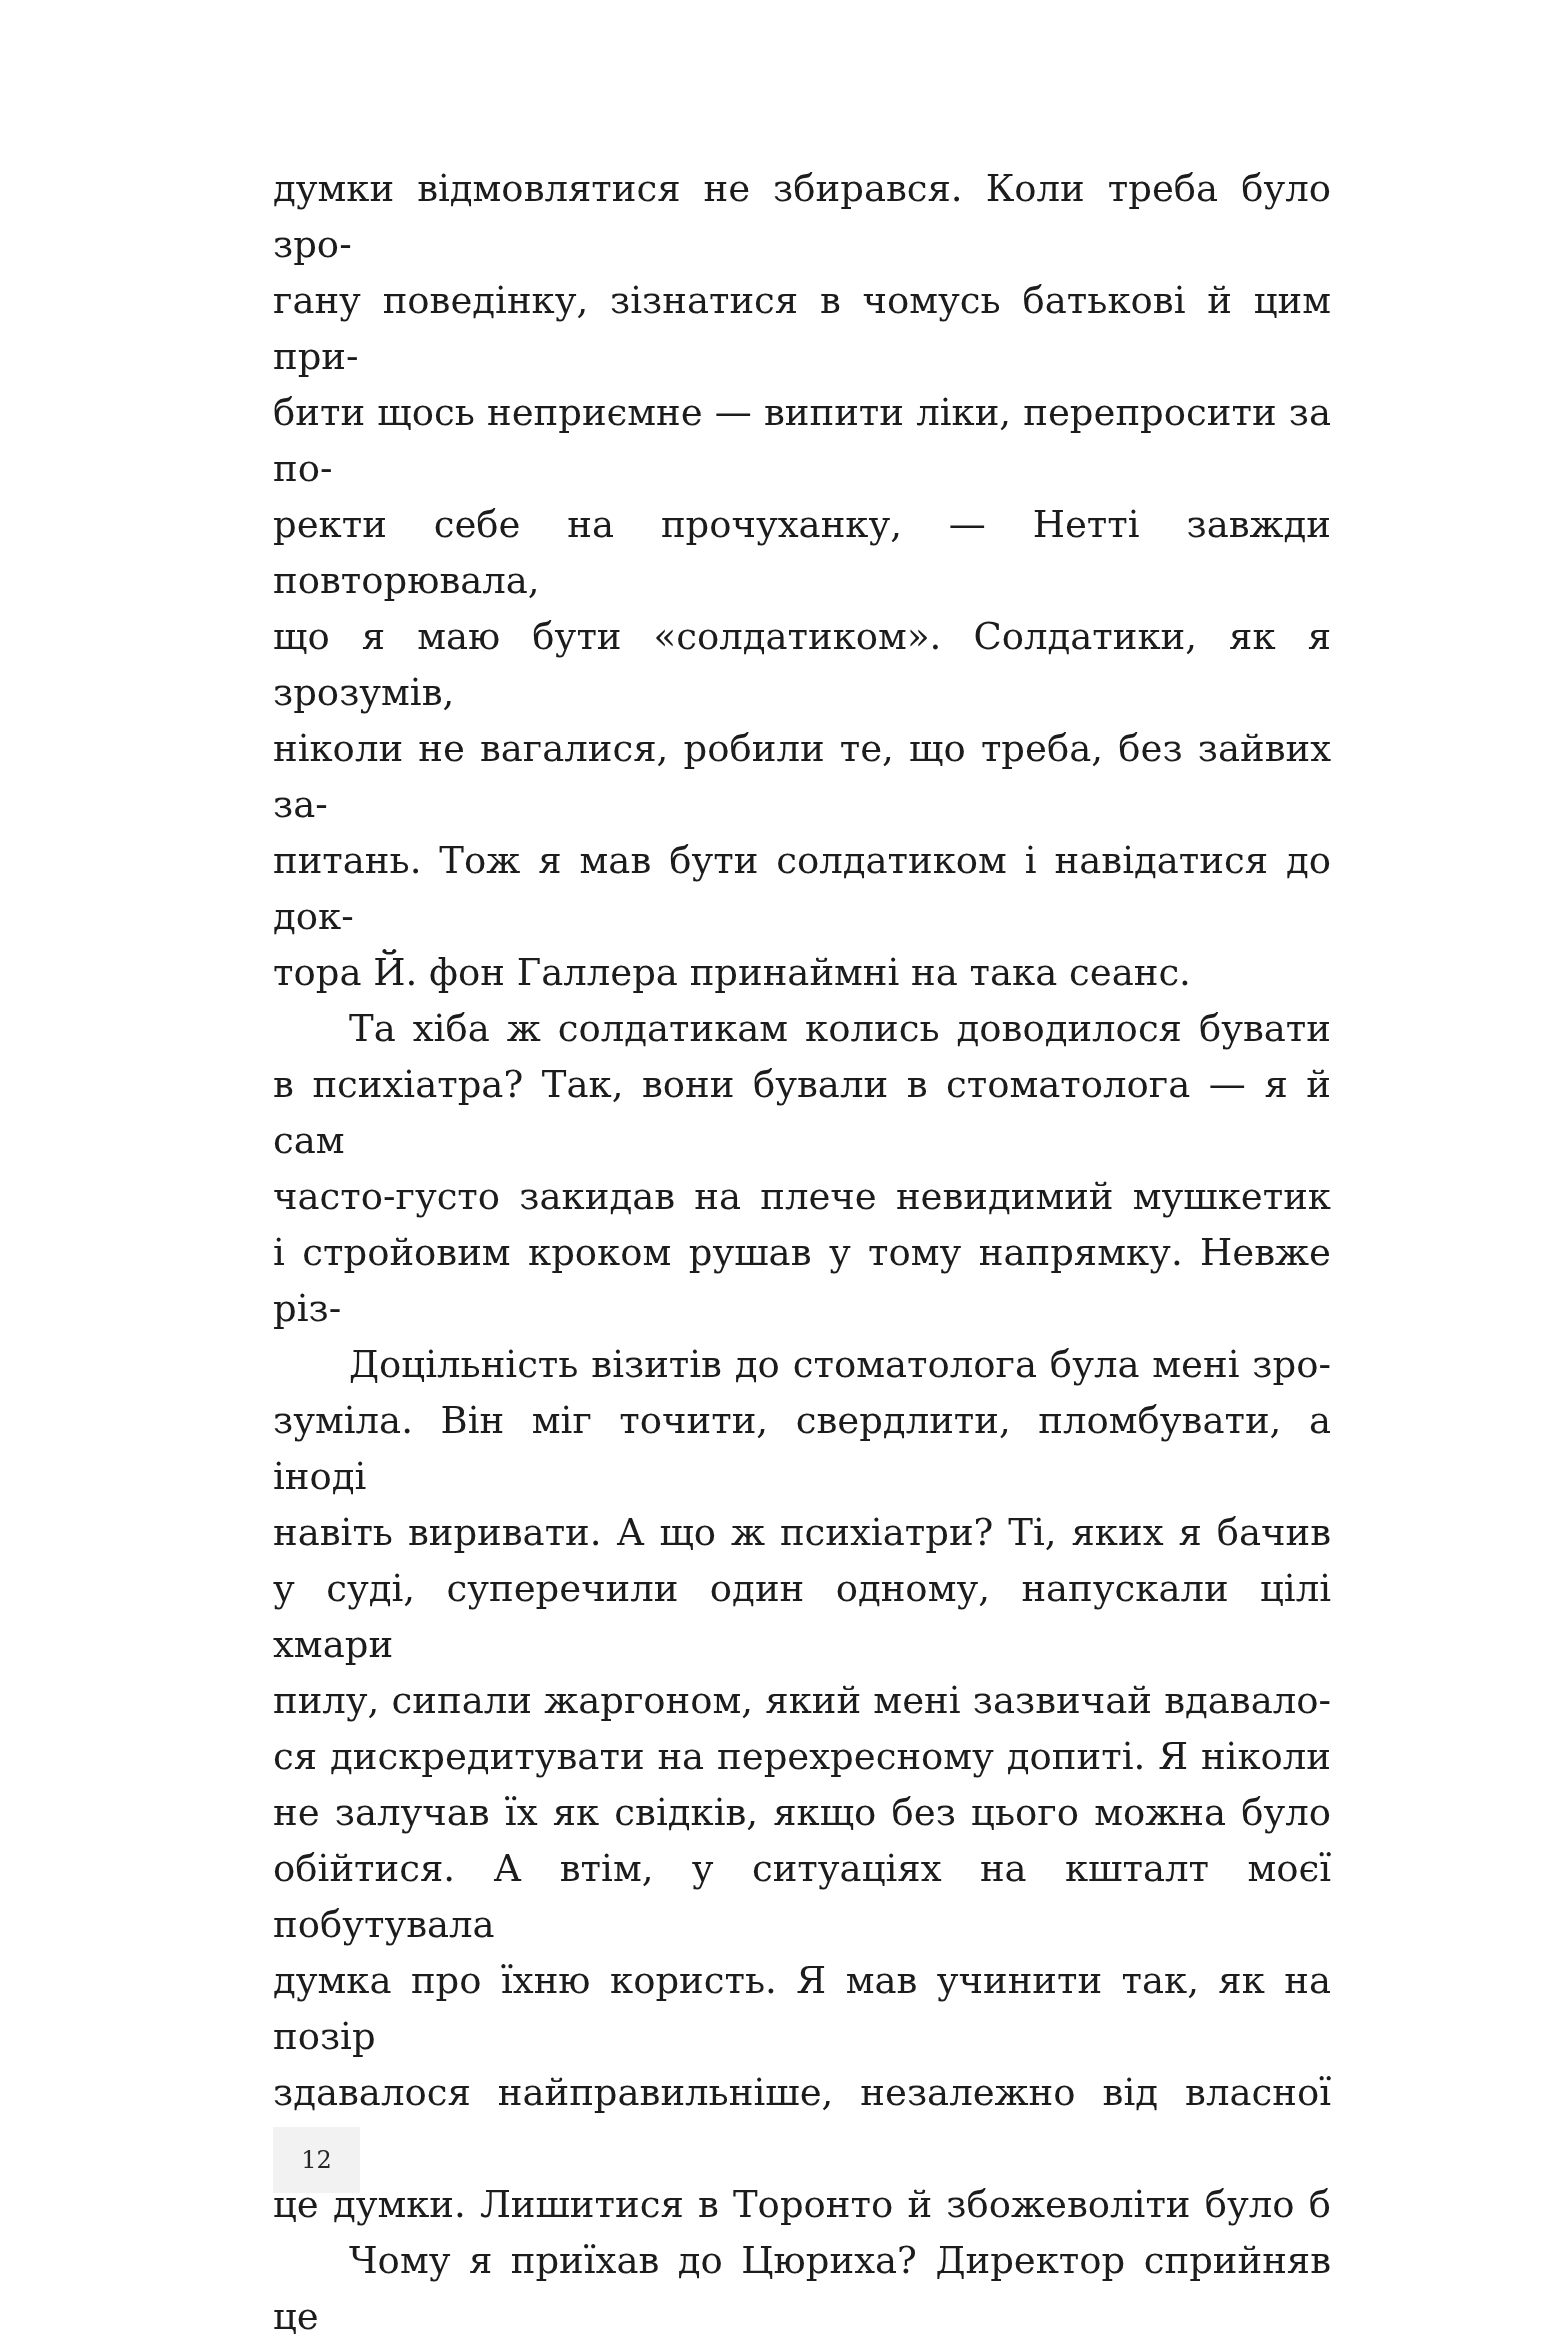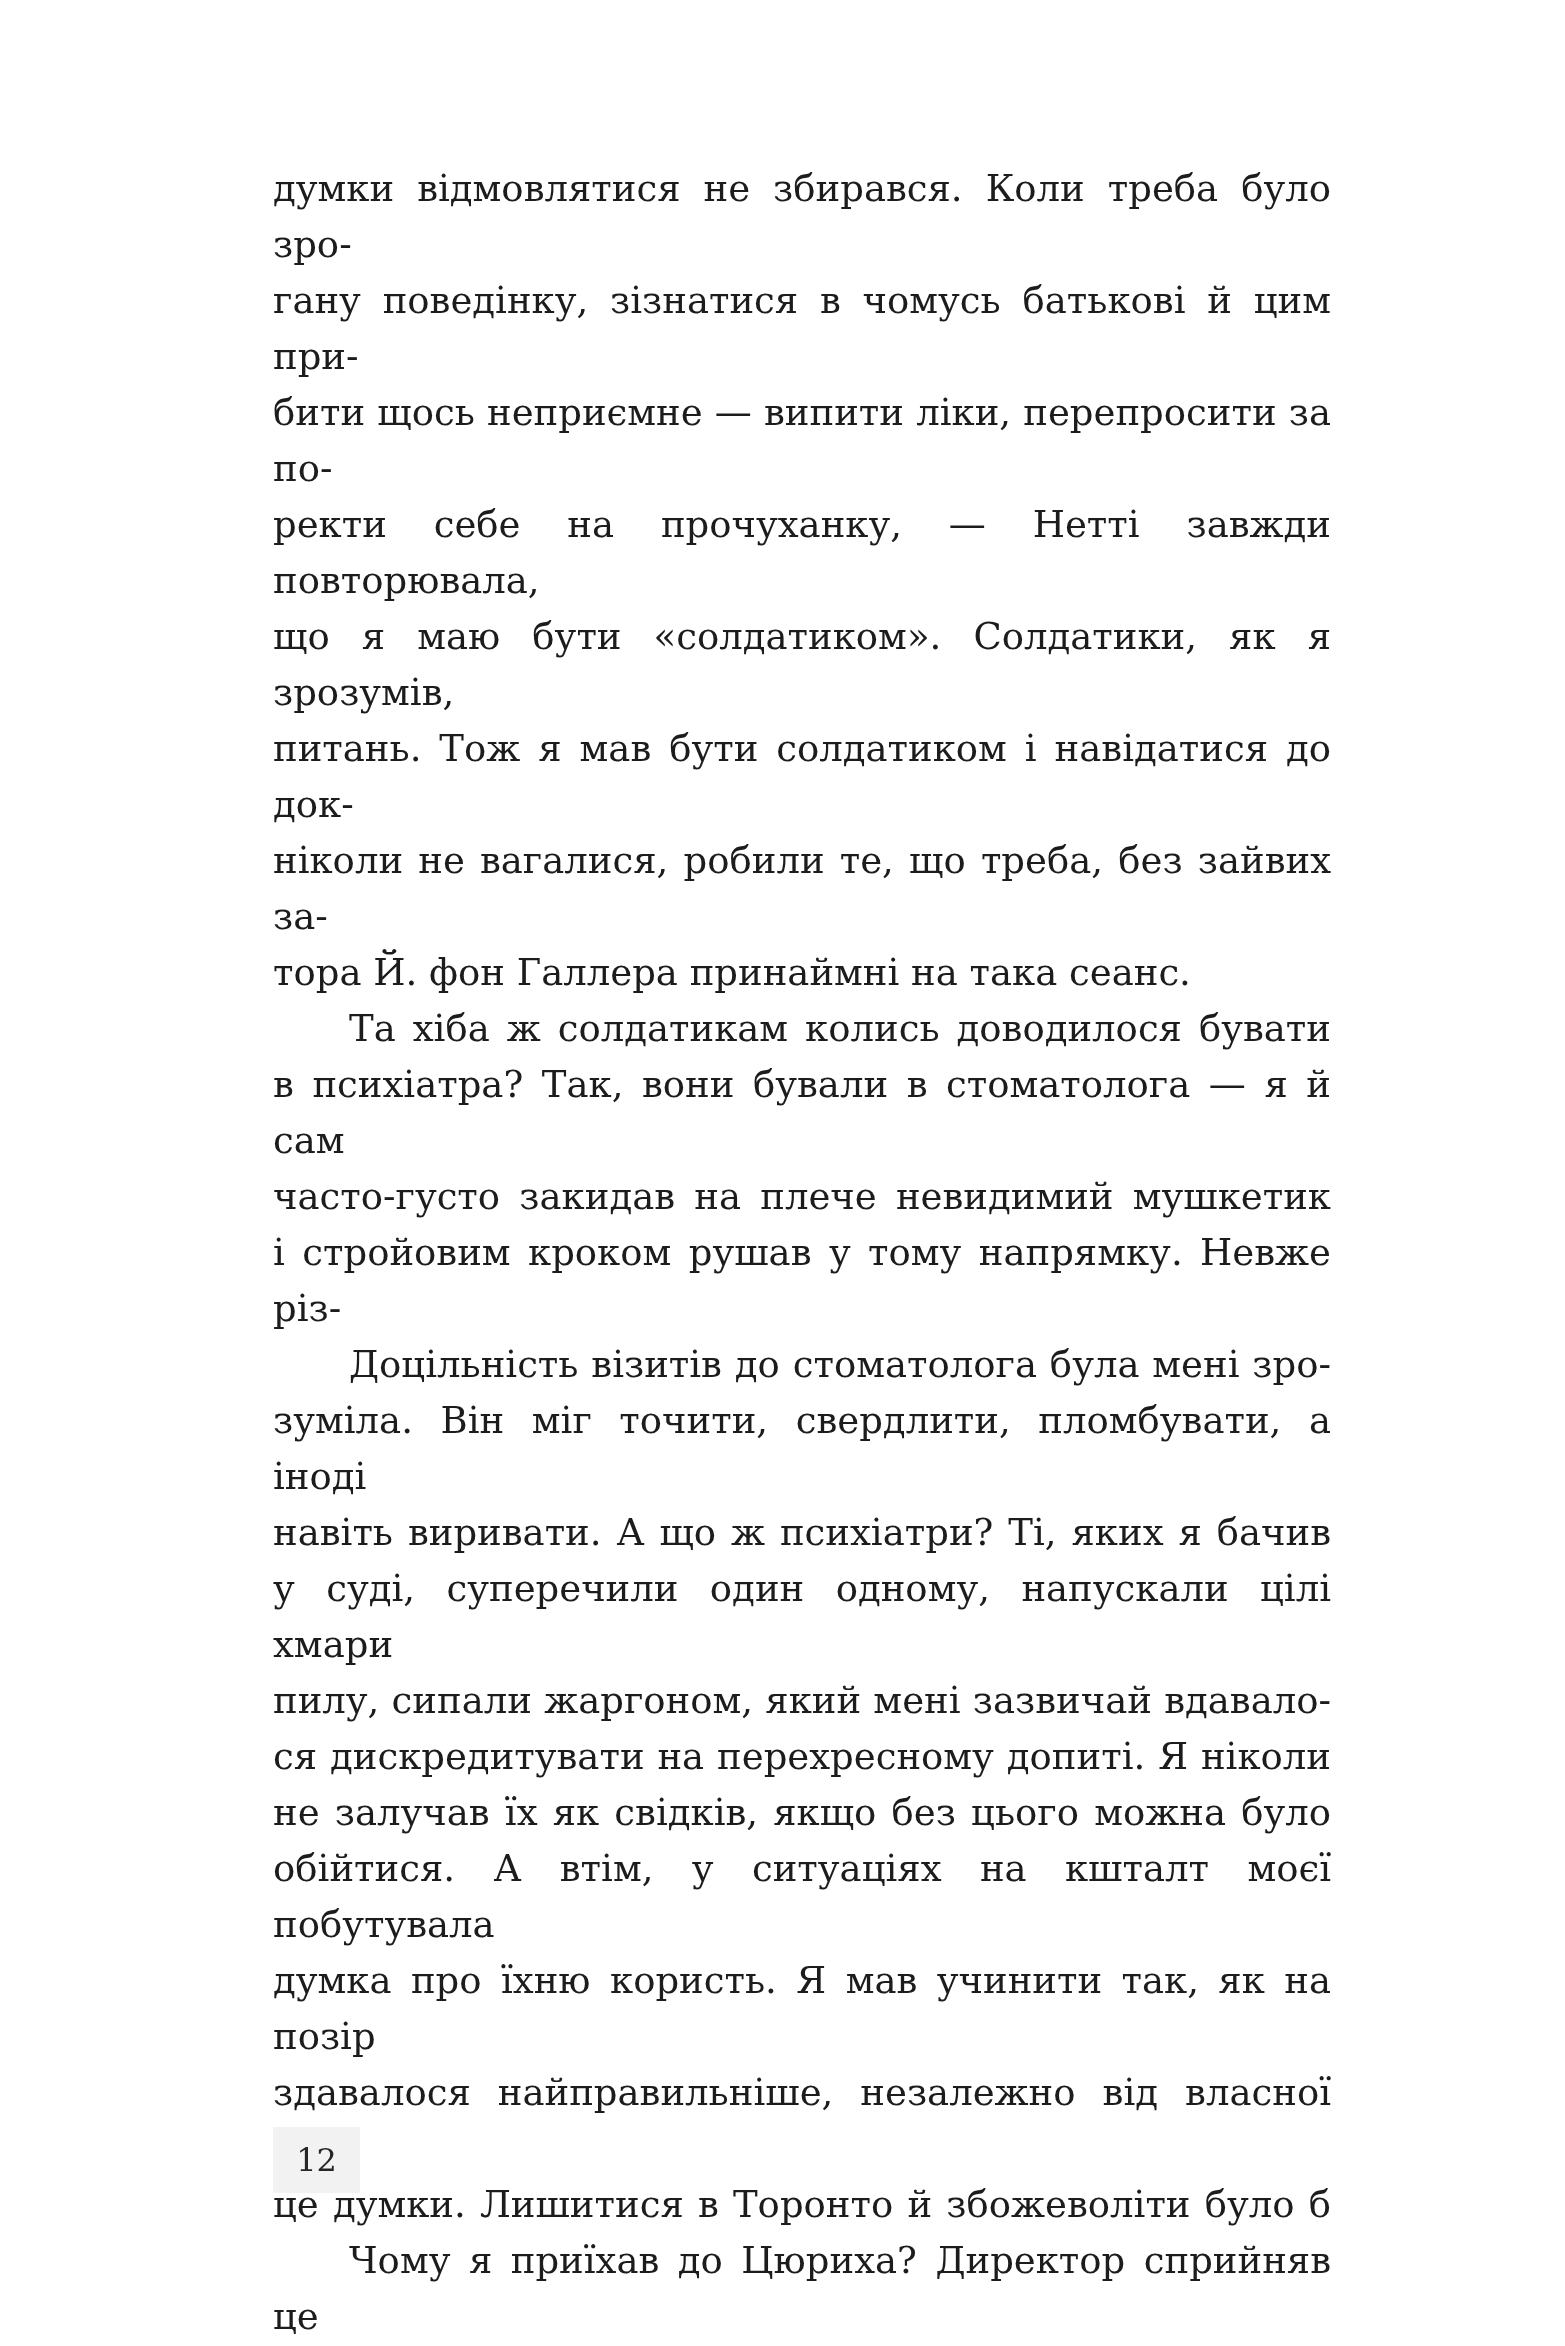--- a/index.html
+++ b/index.html
@@ -39,36 +39,36 @@
     left: 273px;
     top: 2127px;
     width: 87px;
     height: 66px;
     background: #f2f2f2;
     display: flex;
     align-items: center;
     justify-content: center;
   }
   .page-number {
-    font-size: 32px;
+    font-size: 24px;
     color: #262626;
   }
 </style>
 </head>
 <body>
 
 <div class="page" style="background: rgb(255, 255, 255);">
   <div class="text-block" id="text-block" style="color: rgb(28, 28, 28);">
       <div class="line">думки відмовлятися не збирався. Коли треба було зро-</div>
       <div class="line">гану поведінку, зізнатися в чомусь батькові й цим при-</div>
       <div class="line">бити щось неприємне — випити ліки, перепросити за по-</div>
       <div class="line">ректи себе на прочуханку, — Нетті завжди повторювала,</div>
       <div class="line">що я маю бути «солдатиком». Солдатики, як я зрозумів,</div>
+      <div class="line">ніколи не вагалися, робили те, що треба, без зайвих за-</div>
       <div class="line">питань. Тож я мав бути солдатиком і навідатися до док-</div>
-      <div class="line">ніколи не вагалися, робили те, що треба, без зайвих за-</div>
       <div class="line end">тора Й. фон Галлера принаймні на така сеанс.</div>
       <div class="line indent">Та хіба ж солдатикам колись доводилося бувати</div>
       <div class="line">в психіатра? Так, вони бували в стоматолога — я й сам</div>
       <div class="line">часто-густо закидав на плече невидимий мушкетик</div>
       <div class="line">і стройовим кроком рушав у тому напрямку. Невже різ-</div>
       <div class="line indent">Доцільність візитів до стоматолога була мені зро-</div>
       <div class="line">зуміла. Він міг точити, свердлити, пломбувати, а іноді</div>
       <div class="line">навіть виривати. А що ж психіатри? Ті, яких я бачив</div>
       <div class="line">у суді, суперечили один одному, напускали цілі хмари</div>
       <div class="line">пилу, сипали жаргоном, який мені зазвичай вдавало-</div>

